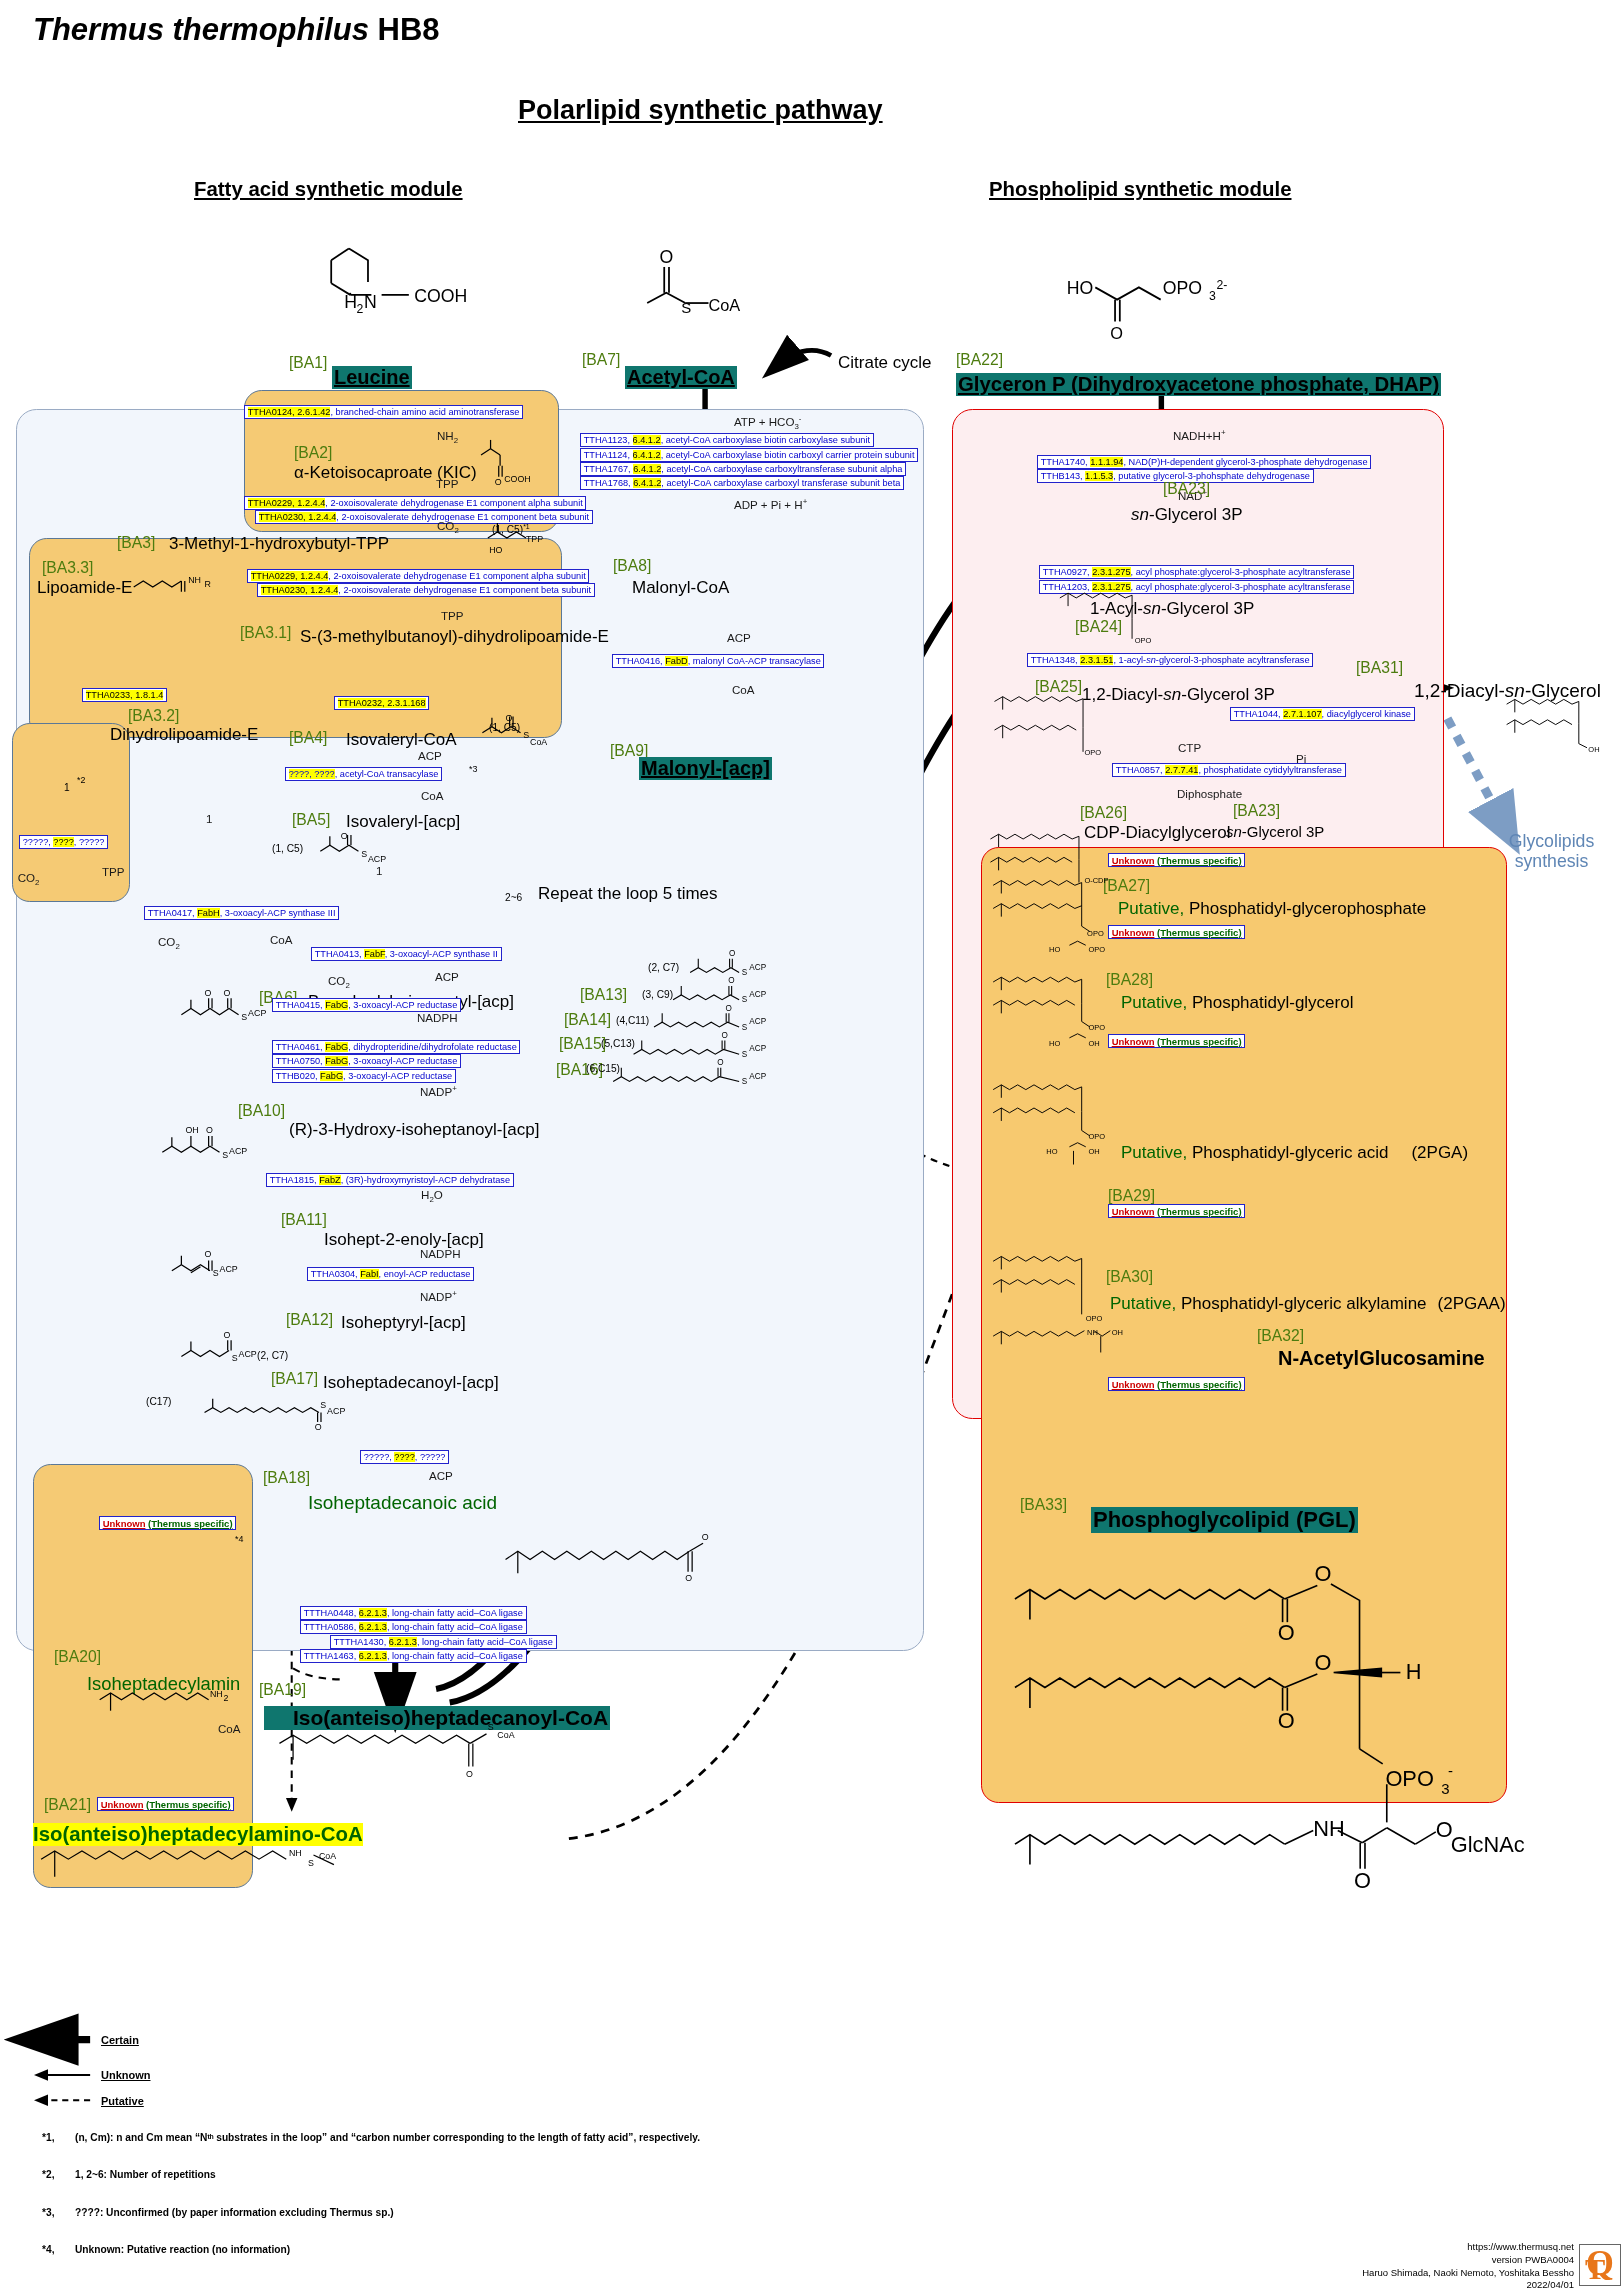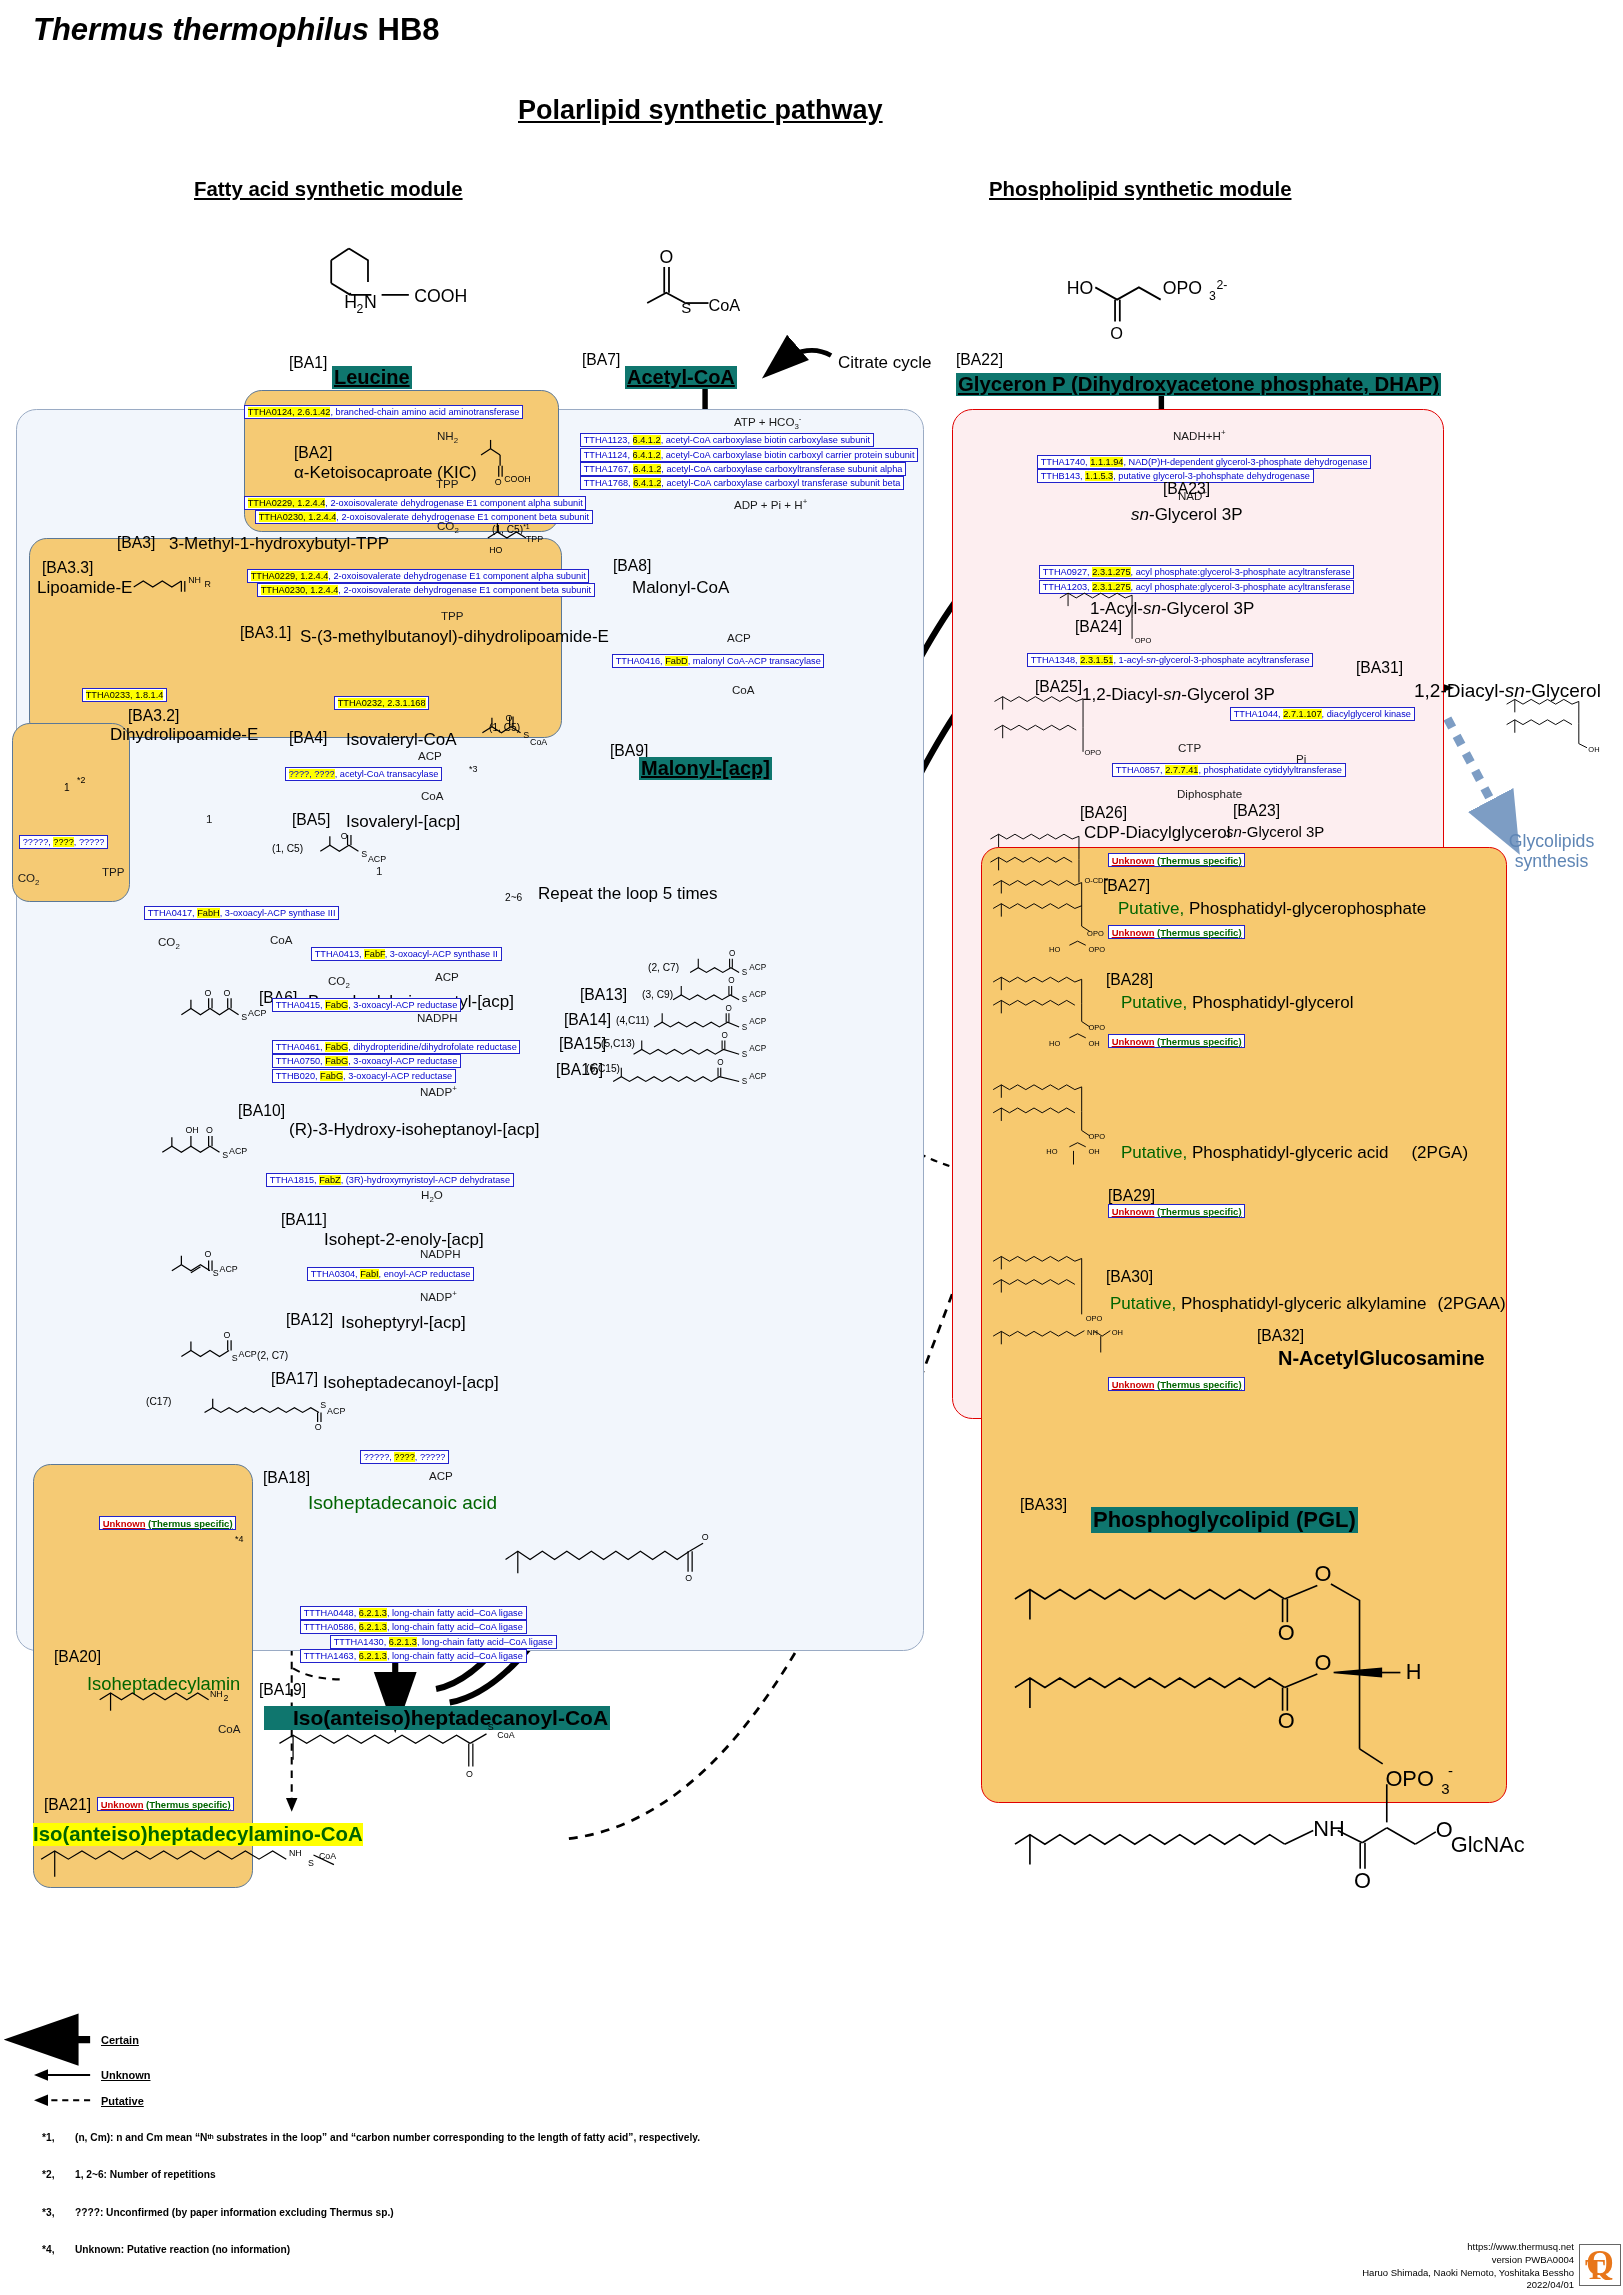--- a/index.html
+++ b/index.html
@@ -15,21 +15,21 @@
   .main-title{font-size:27px;font-weight:bold;color:#000;text-decoration:underline;white-space:nowrap;}
   .module-title{font-size:20.4px;font-weight:bold;color:#000;text-decoration:underline;white-space:nowrap;}
 
   
   .panel-fa{position:absolute;border:1.4px solid #9aabc4;border-radius:20.4px;background:#f2f6fc;}
   .panel-pl{position:absolute;border:1.4px solid #e10000;border-radius:20.4px;background:#fdeef0;}
   .box-orange{position:absolute;border:1.4px solid #5b7897;border-radius:17.7px;background:#f5ca74;}
   .box-orange-red{position:absolute;border:1.4px solid #e10000;border-radius:17.7px;background:#f7c96f;}
 
   
-  .ba{color:#000000;font-size:15.7px;font-weight:normal;white-space:nowrap;}
+  .ba{color:#4d7c0f;font-size:15.7px;font-weight:normal;white-space:nowrap;}
   .cmpd{font-size:17px;color:#000;white-space:nowrap;}
   .cmpd-b{font-size:18.4px;color:#000;font-weight:bold;white-space:nowrap;}
   .cmpd-hl{font-size:20px;font-weight:bold;color:#000;background:#0f766e;text-decoration:underline;white-space:nowrap;padding:0 2px;}
   .cmpd-hl-green{font-size:18.4px;font-weight:bold;color:#006400;background:#ffff00;white-space:nowrap;padding:0 0;}
   .cmpd-green{font-size:17px;color:#006400;white-space:nowrap;}
   .cofactor{font-size:11.6px;color:#1a1a1a;white-space:nowrap;}
   .tiny{font-size:10.2px;color:#000;white-space:nowrap;}
   .tiny2{font-size:8.9px;color:#000;white-space:nowrap;}
 
   

